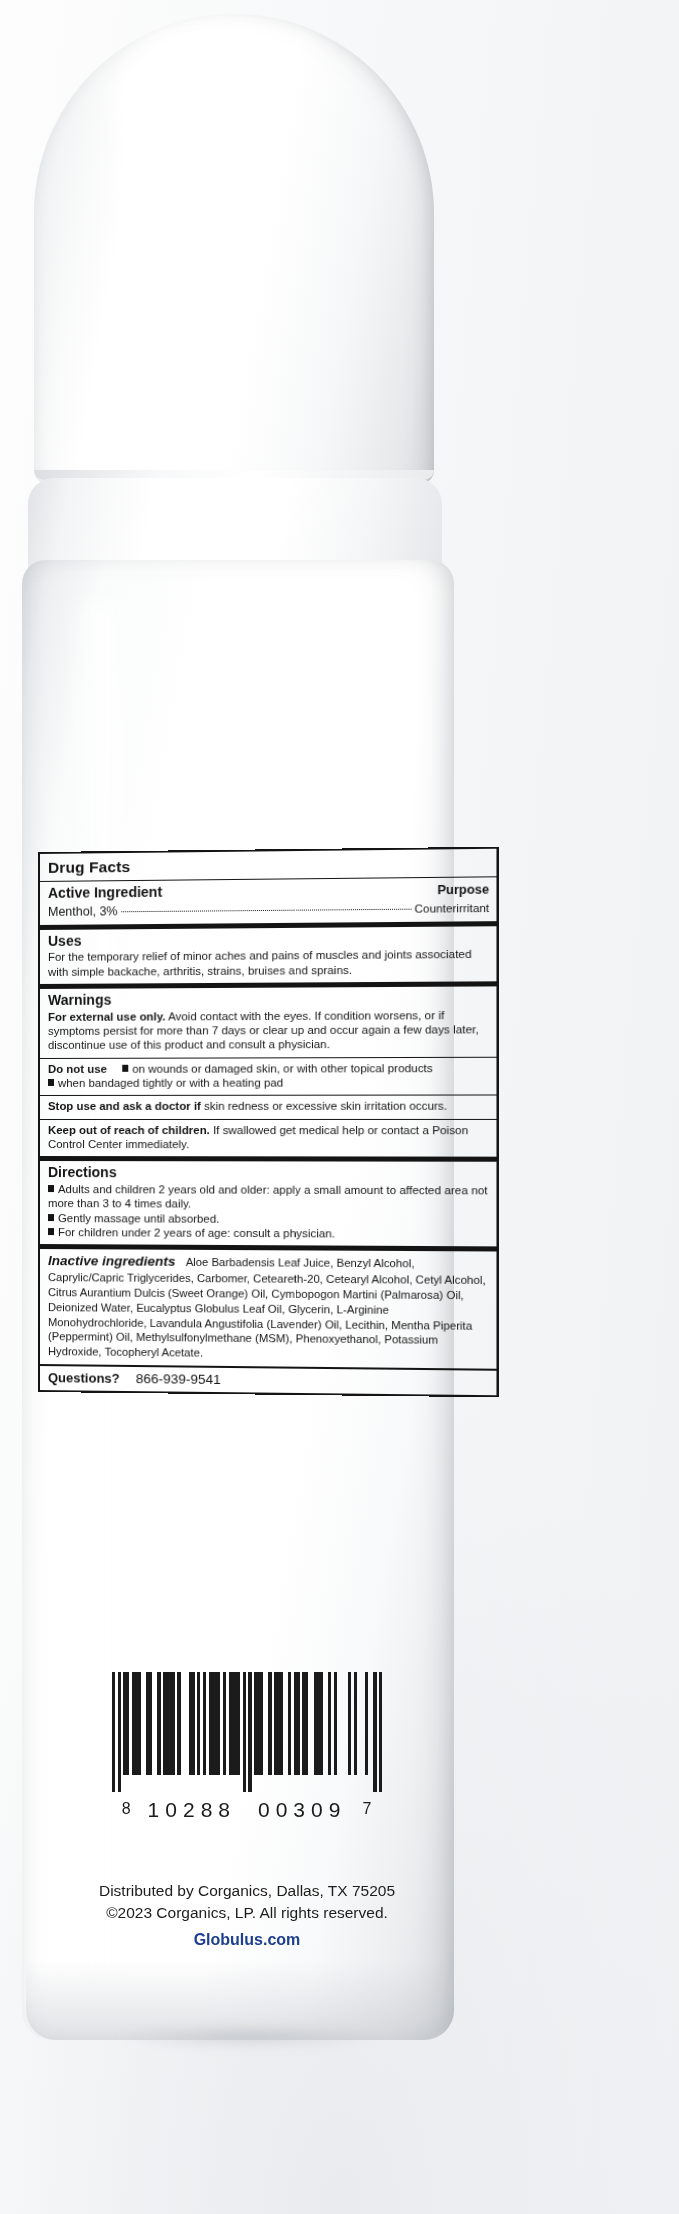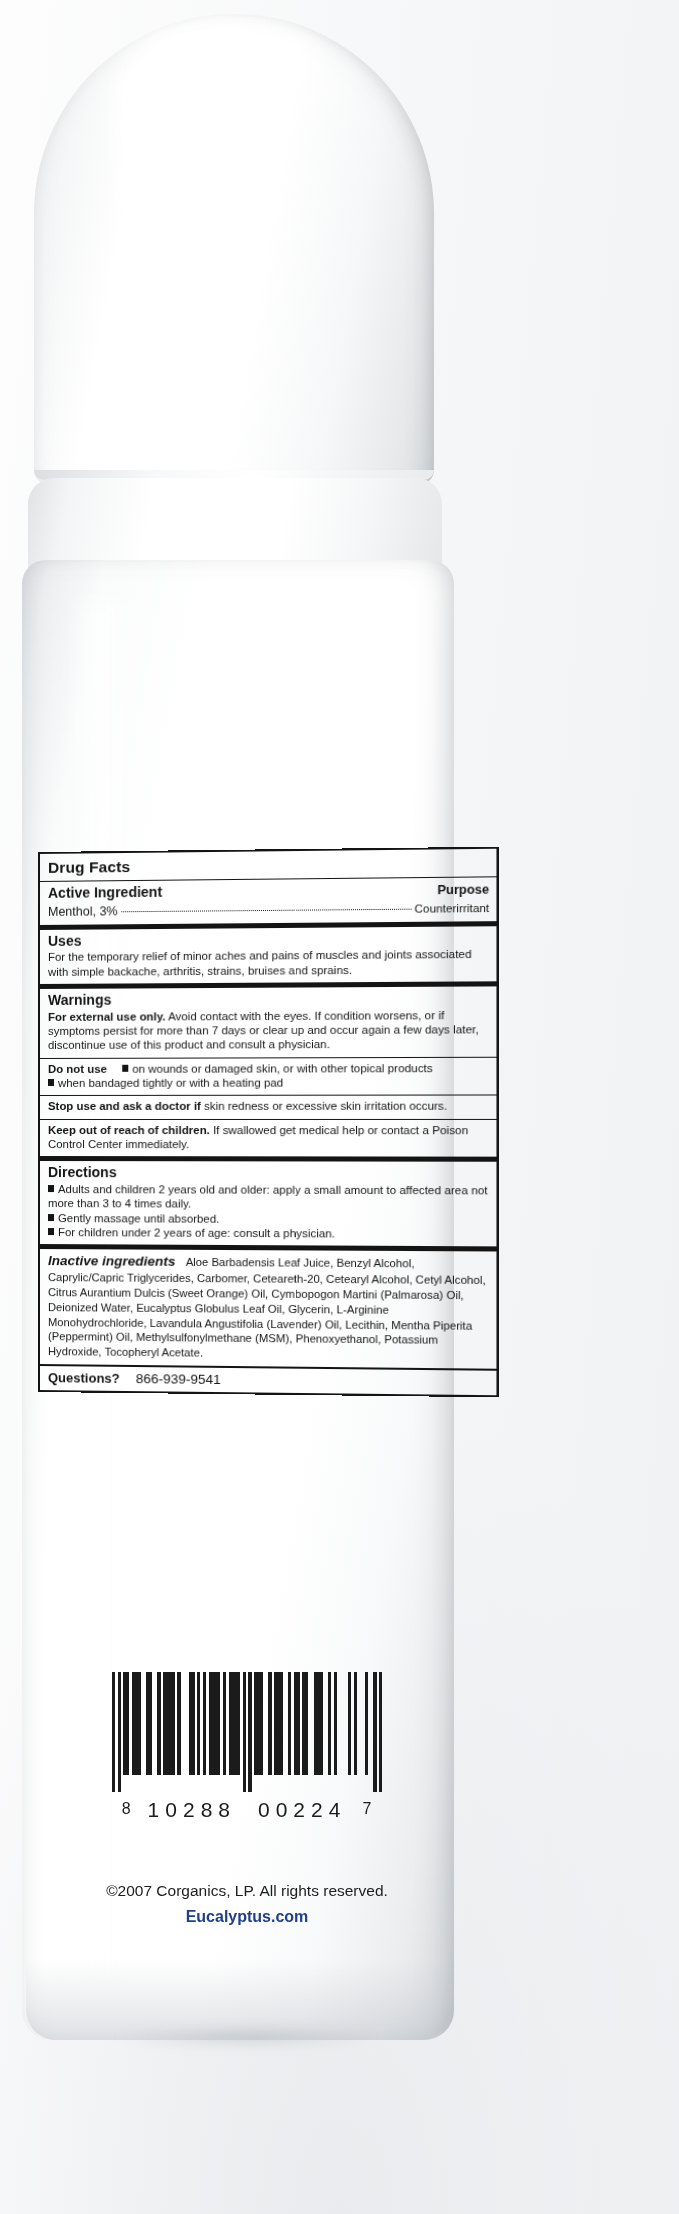--- a/index.html
+++ b/index.html
@@ -286,23 +286,24 @@
 
     </div>
   </div>
 
   <div class="barcode-wrap">
     <div class="barcode" id="barcode"><i style="left:0.00px;width:3.19px;height:100%"></i><i style="left:5.68px;width:3.19px;height:100%"></i><i style="left:11.37px;width:3.19px;height:86%"></i><i style="left:14.21px;width:3.19px;height:86%"></i><i style="left:19.89px;width:3.19px;height:86%"></i><i style="left:22.74px;width:3.19px;height:86%"></i><i style="left:25.58px;width:3.19px;height:86%"></i><i style="left:34.11px;width:3.19px;height:86%"></i><i style="left:36.95px;width:3.19px;height:86%"></i><i style="left:45.47px;width:3.19px;height:86%"></i><i style="left:51.16px;width:3.19px;height:86%"></i><i style="left:54.00px;width:3.19px;height:86%"></i><i style="left:56.84px;width:3.19px;height:86%"></i><i style="left:59.68px;width:3.19px;height:86%"></i><i style="left:65.37px;width:3.19px;height:86%"></i><i style="left:76.74px;width:3.19px;height:86%"></i><i style="left:79.58px;width:3.19px;height:86%"></i><i style="left:85.26px;width:3.19px;height:86%"></i><i style="left:90.95px;width:3.19px;height:86%"></i><i style="left:96.63px;width:3.19px;height:86%"></i><i style="left:99.47px;width:3.19px;height:86%"></i><i style="left:102.32px;width:3.19px;height:86%"></i><i style="left:105.16px;width:3.19px;height:86%"></i><i style="left:110.84px;width:3.19px;height:86%"></i><i style="left:116.53px;width:3.19px;height:86%"></i><i style="left:119.37px;width:3.19px;height:86%"></i><i style="left:122.21px;width:3.19px;height:86%"></i><i style="left:125.05px;width:3.19px;height:86%"></i><i style="left:130.74px;width:3.19px;height:100%"></i><i style="left:136.42px;width:3.19px;height:100%"></i><i style="left:142.11px;width:3.19px;height:86%"></i><i style="left:144.95px;width:3.19px;height:86%"></i><i style="left:147.79px;width:3.19px;height:86%"></i><i style="left:156.32px;width:3.19px;height:86%"></i><i style="left:162.00px;width:3.19px;height:86%"></i><i style="left:164.84px;width:3.19px;height:86%"></i><i style="left:167.68px;width:3.19px;height:86%"></i><i style="left:176.21px;width:3.19px;height:86%"></i><i style="left:181.89px;width:3.19px;height:86%"></i><i style="left:184.74px;width:3.19px;height:86%"></i><i style="left:190.42px;width:3.19px;height:86%"></i><i style="left:193.26px;width:3.19px;height:86%"></i><i style="left:201.79px;width:3.19px;height:86%"></i><i style="left:204.63px;width:3.19px;height:86%"></i><i style="left:207.47px;width:3.19px;height:86%"></i><i style="left:216.00px;width:3.19px;height:86%"></i><i style="left:221.68px;width:3.19px;height:86%"></i><i style="left:235.89px;width:3.19px;height:86%"></i><i style="left:241.58px;width:3.19px;height:86%"></i><i style="left:252.95px;width:3.19px;height:86%"></i><i style="left:261.47px;width:3.19px;height:100%"></i><i style="left:267.16px;width:3.19px;height:100%"></i></div>
     <div class="bc-digits">
       <span class="g bc-left">8</span>
       <span class="g bc-mid">10288</span>
       <span style="display:inline-block;width:22px;"></span>
-      <span class="g bc-mid">00224</span>
+      <span class="g bc-mid">00309</span>
       <span class="g bc-right">7</span>
     </div>
   </div>
 
   <div class="footer">
-    <div>©2007 Corganics, LP. All rights reserved.</div>
-    <div class="site">Eucalyptus.com</div>
+    <div>Distributed by Corganics, Dallas, TX 75205</div>
+    <div>©2023 Corganics, LP. All rights reserved.</div>
+    <div class="site">Globulus.com</div>
   </div>
 
 </div>
 
 </body></html>

